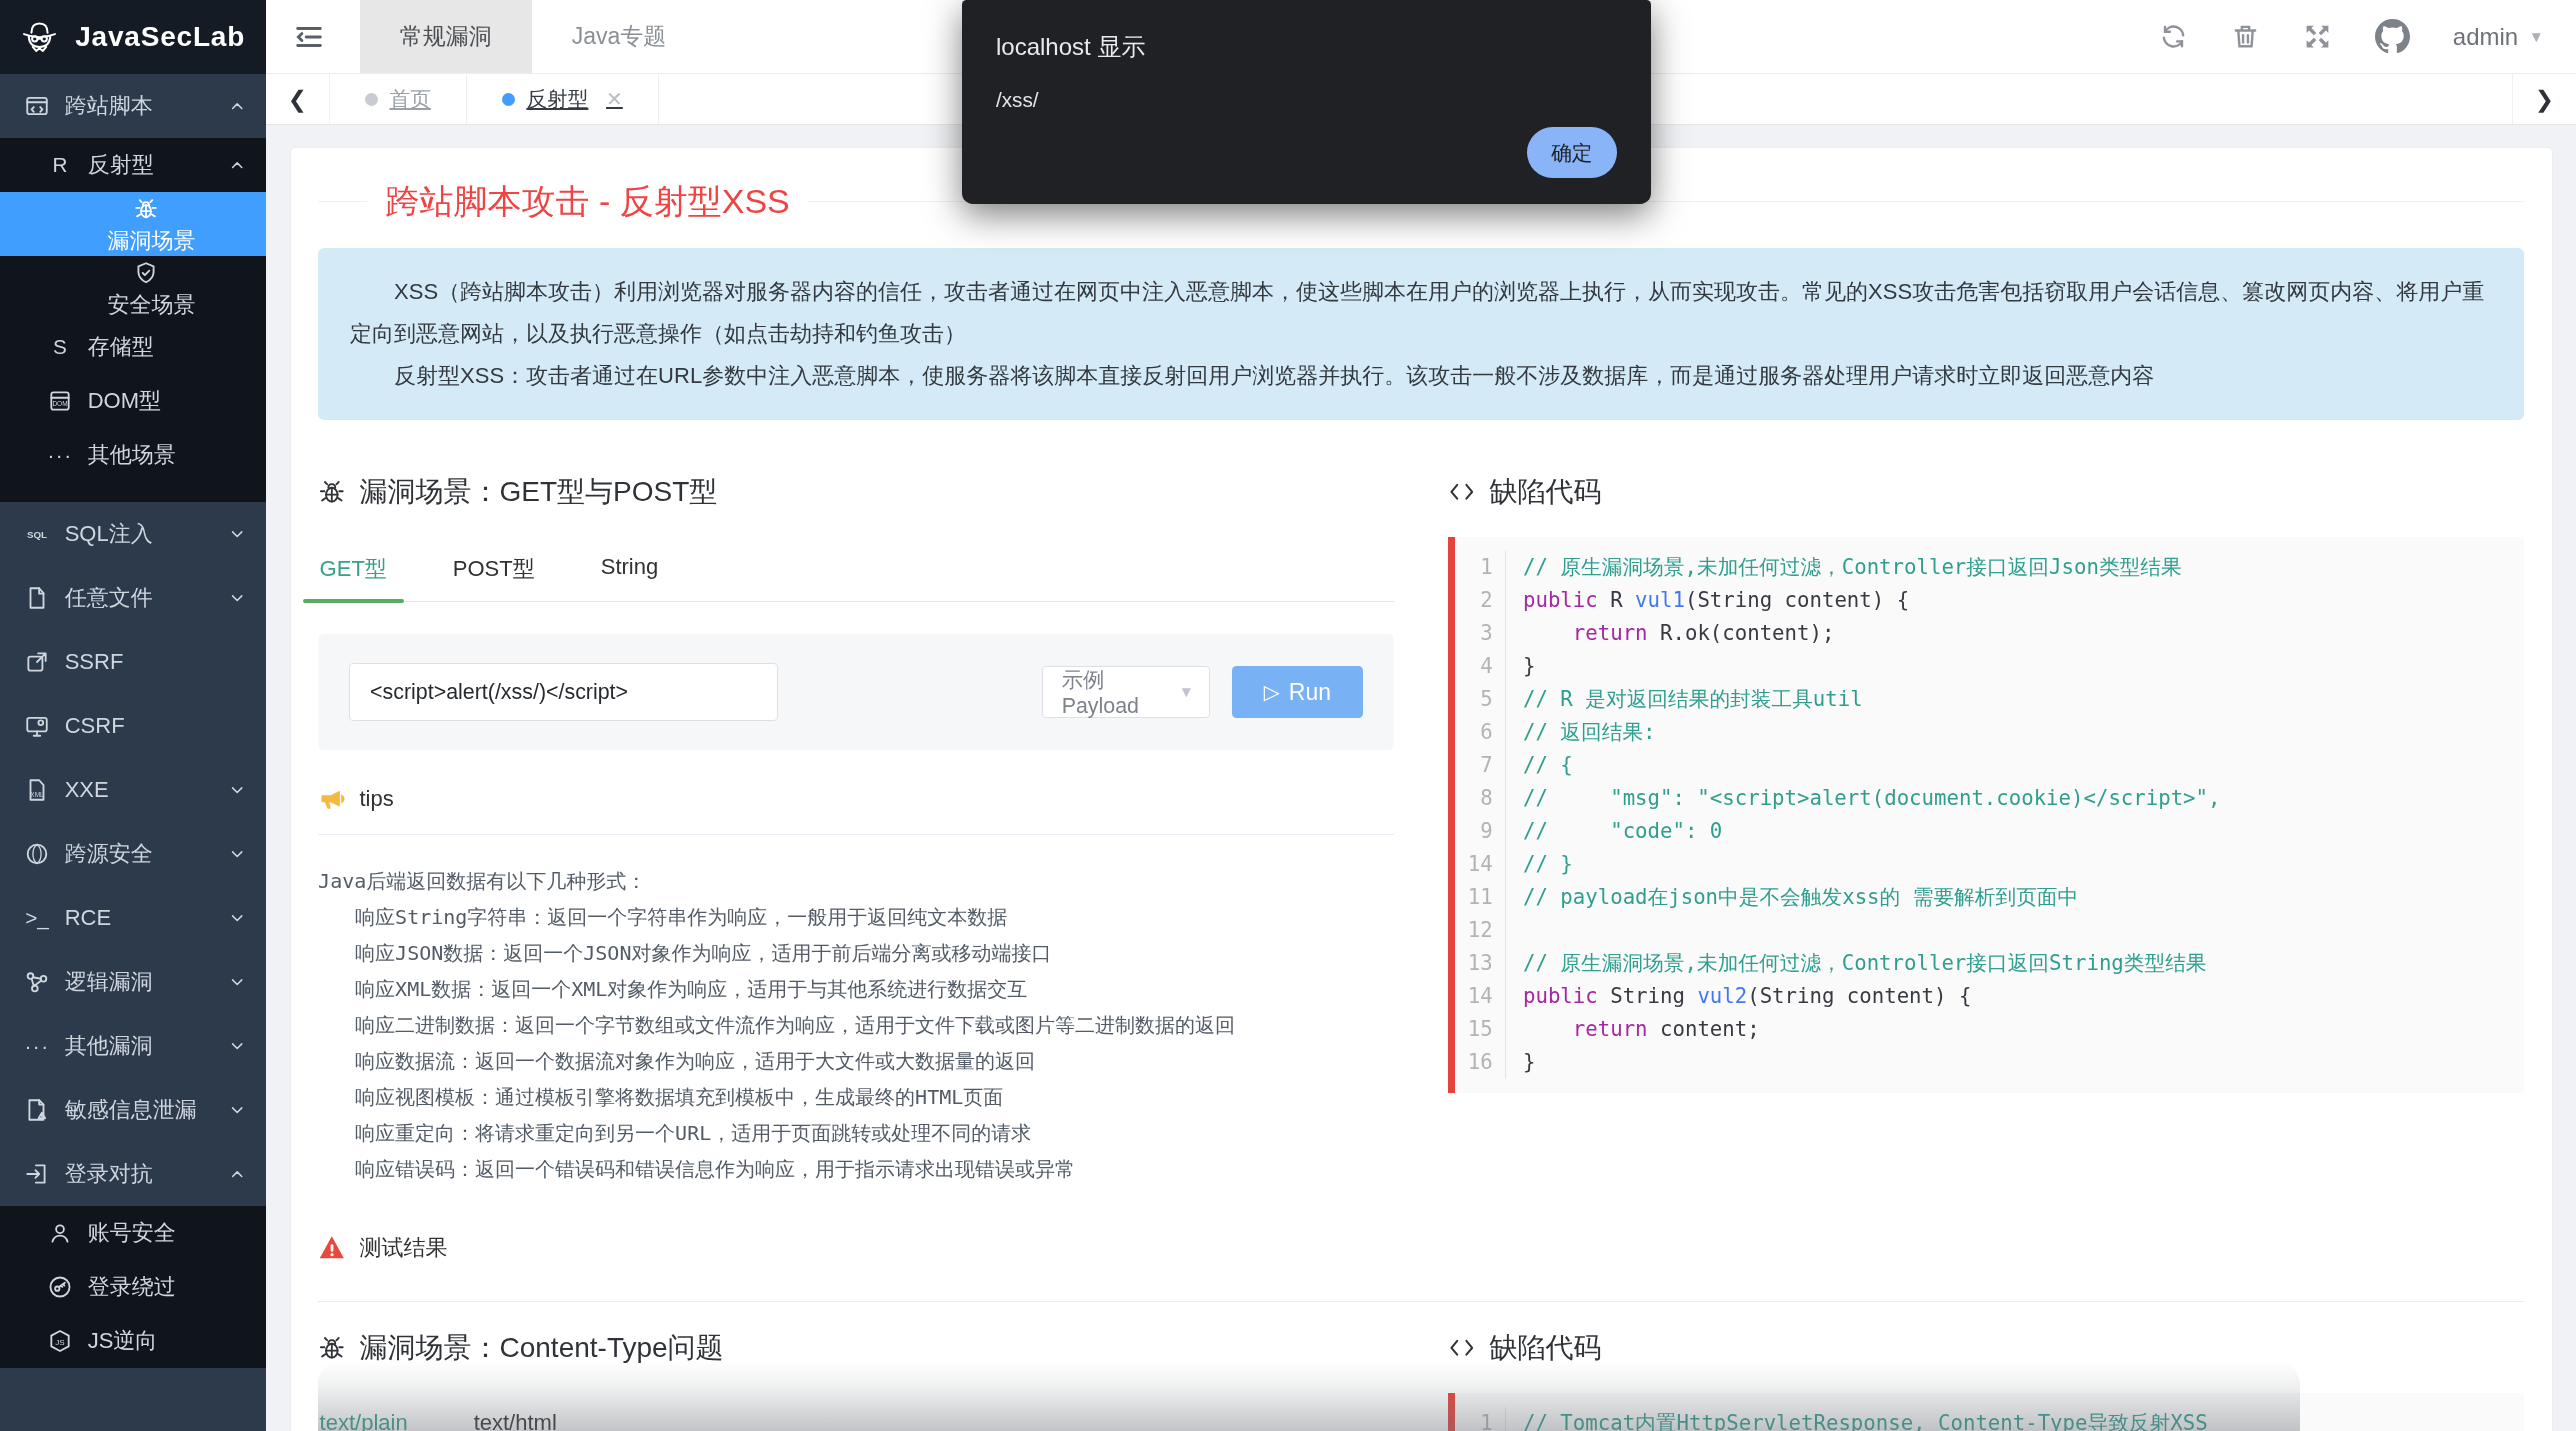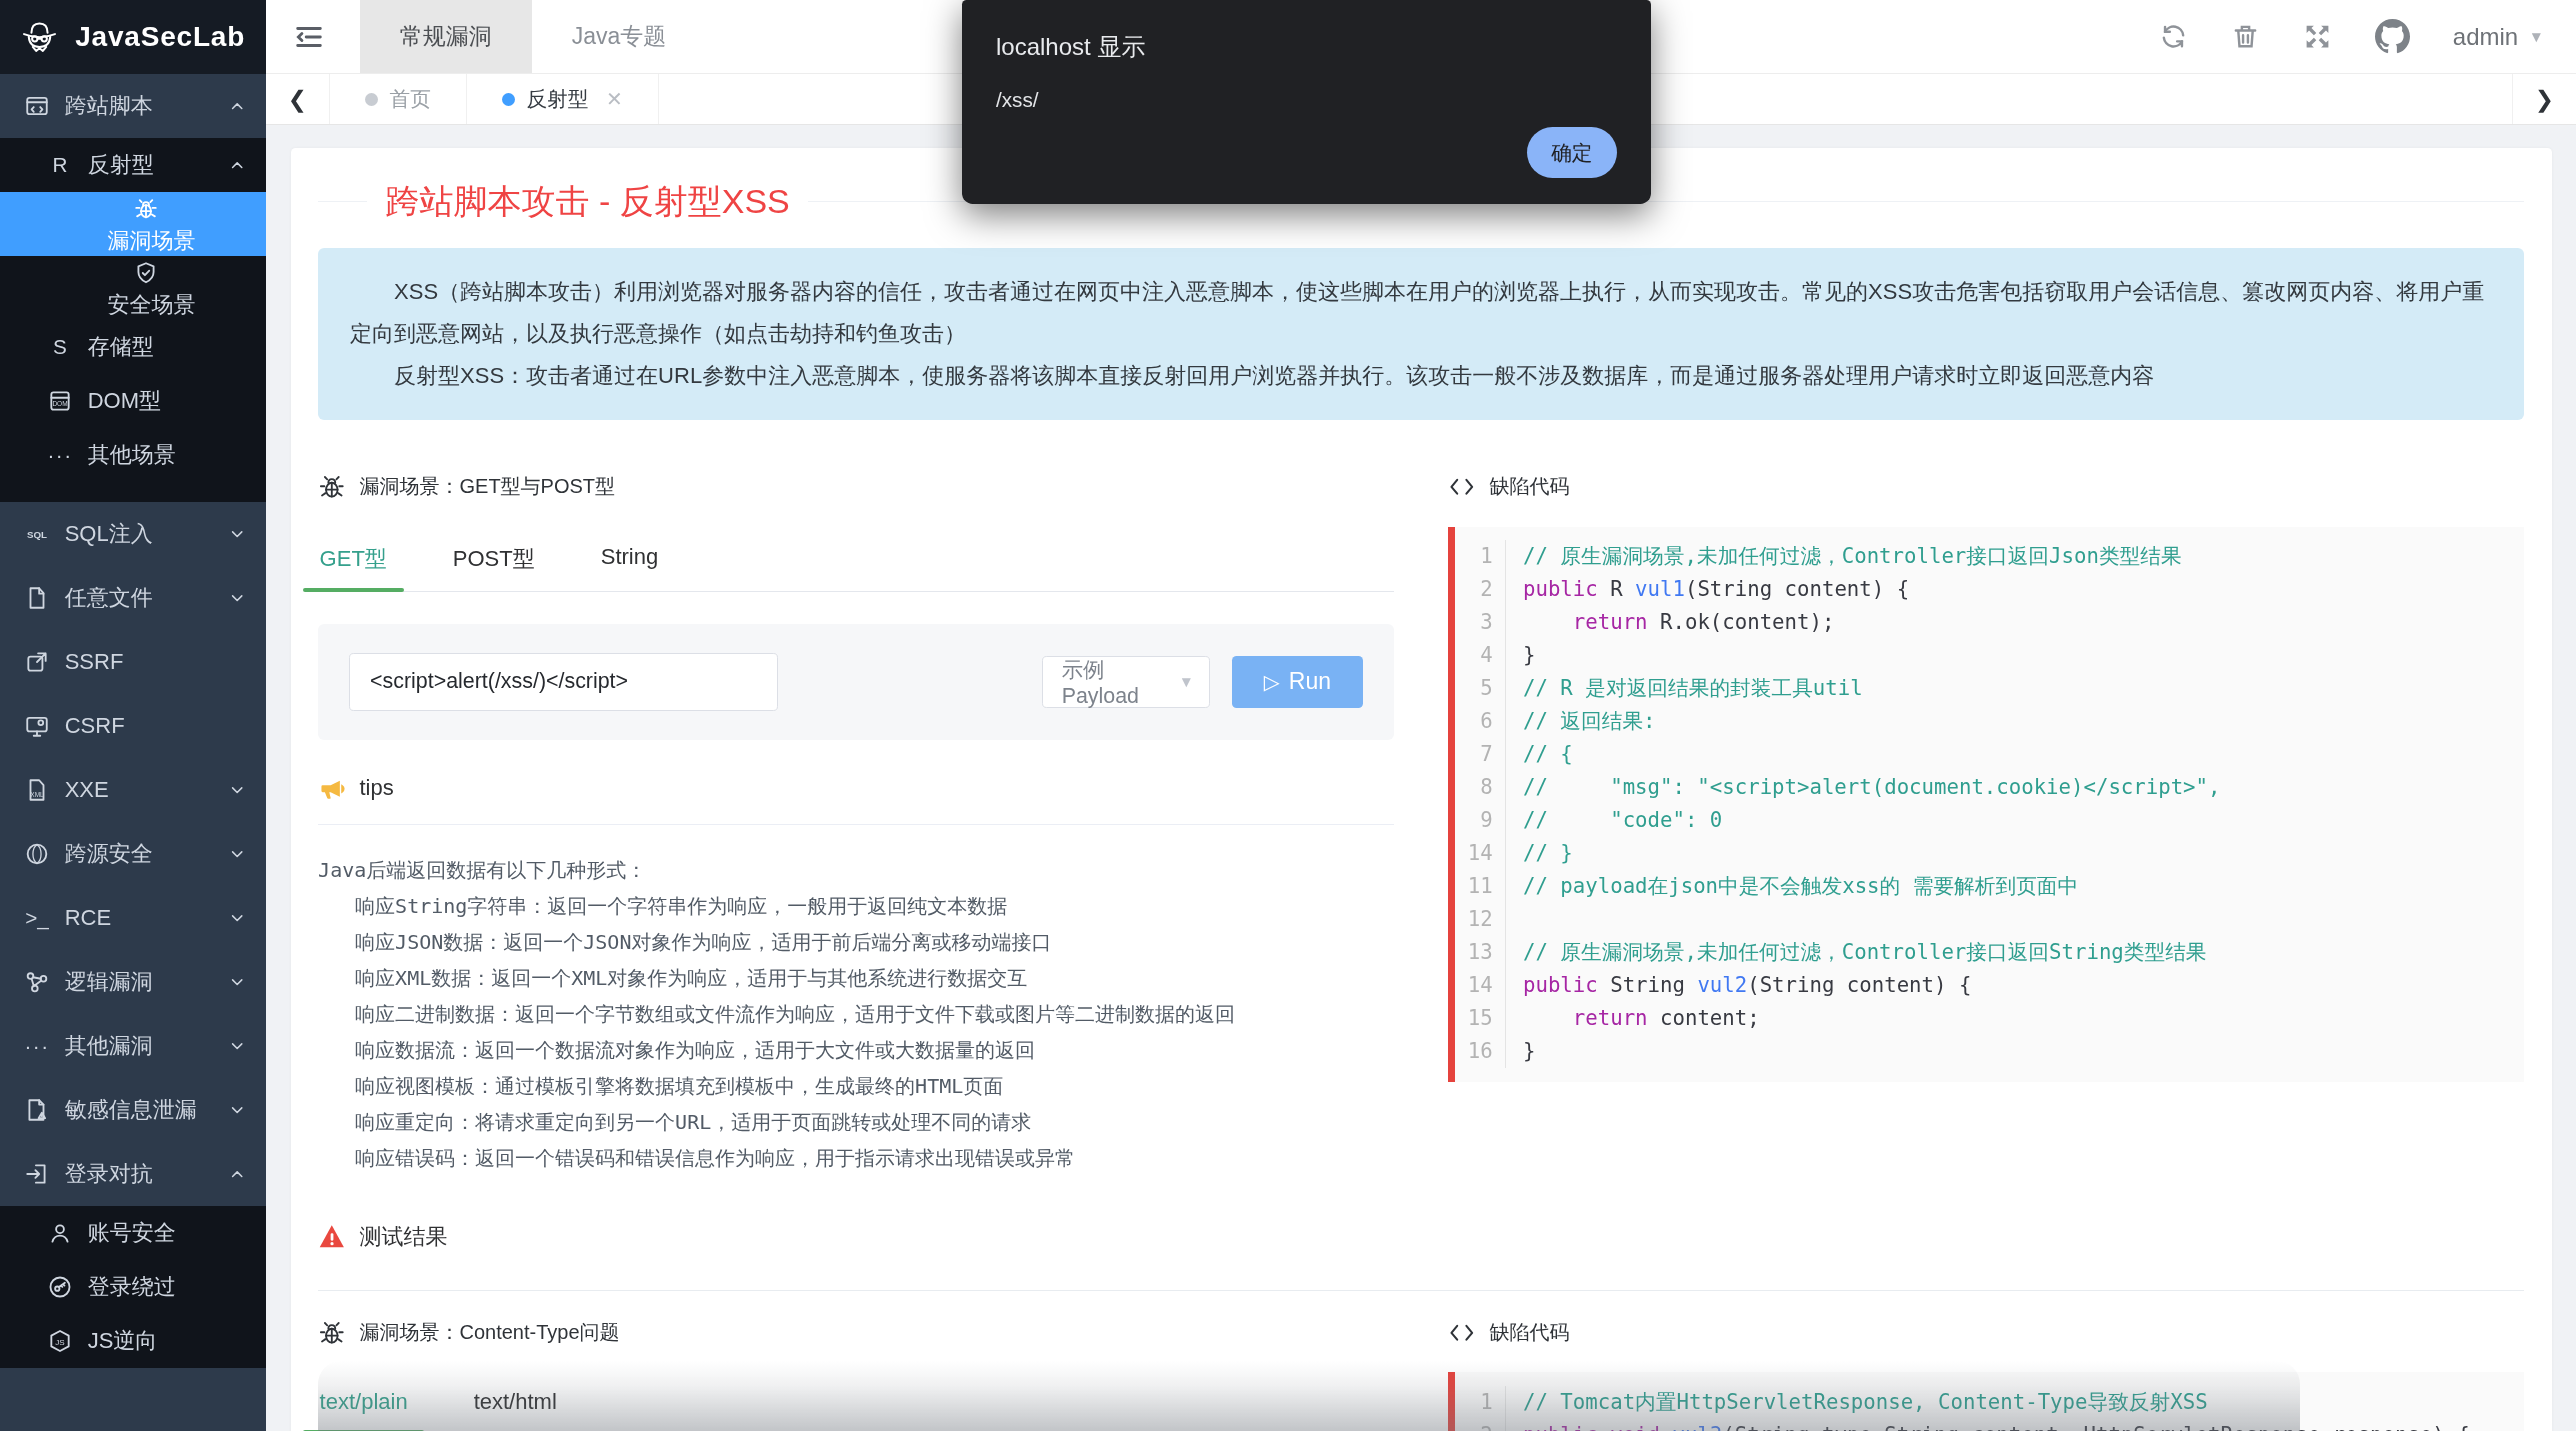--- a/index.html
+++ b/index.html
@@ -40,39 +40,39 @@
   .tb-ic.gh svg { width:35px; height:35px; color:#7d8288; }
   .user-box { display:flex; align-items:center; gap:10.7px; color:#6e7277; font-size:24px; cursor:pointer; }
   .user-caret { color:#aeb2b8; font-size:15.3px; }
 
   
   .tagbar { height:51px; background:#fff; display:flex; align-items:stretch; border-bottom:0.8px solid #e6e6e6; }
   .tag-nav { width:64px; display:flex; align-items:center; justify-content:center; color:#2f3338; font-size:23px; cursor:pointer; }
   .tag-nav.left { border-right:0.8px solid #f0f0f0; }
   .tag-nav.right { margin-left:auto; border-left:0.8px solid #f0f0f0; }
   .tags { display:flex; align-items:stretch; }
-  .tag { display:flex; align-items:center; gap:11.5px; padding:4px 35px; border-right:0.8px solid #f0f0f0; font-size:20.7px; color:#9aa0a6; cursor:pointer; }
+  .tag { display:flex; align-items:center; gap:11.5px; padding:4px 35px; border-right:0.8px solid #f0f0f0; font-size:20.7px; color:#9aa0a6; cursor:pointer;text-decoration:underline; }
   .tag.active { color:#353b42; }
   .tag-dot { width:13px; height:13px; border-radius:50%; background:#c8ccd2; }
   .tag.active .tag-dot { background:#409eff; }
   .tag-close { color:#b9bdc3; font-size:20px; margin-left:6.1px; }
 
   
   .content { flex:1; background:#f0f2f5; overflow:hidden; }
   .card { margin:23px 24.5px; background:#fff; border-radius:4.6px; padding:20px 27.6px 61px; min-height:1455px;
           box-shadow:0 0.8px 3.1px rgba(0,0,0,.05); }
   .div-title { display:flex; align-items:center; margin:10.7px 0 23px; }
   .div-title .seg { width:49px; height:1.5px; background:#eef1f5; }
   .div-title .txt { font-size:34px; color:#ef4444; padding:0 18.4px; white-space:nowrap; }
   .div-title .rest { flex:1; height:1.5px; background:#eef1f5; }
   .info { background:#d4ebf7; border-radius:6.1px; padding:23px 32px; font-size:22px; line-height:42px; color:#33393f; margin-bottom:35px; }
   .info p { text-indent:2em; }
 
   .cols { display:grid; grid-template-columns:1fr 1fr; column-gap:54px; align-items:start; }
-  .sec-head { display:flex; align-items:center; gap:13.8px; font-size:20px; color:#2f3338; margin:18.4px 0 26px; }
+  .sec-head { display:flex; align-items:center; gap:13.8px; font-size:28px; color:#2f3338; margin:18.4px 0 26px; }
   .sec-head svg { width:27.6px; height:27.6px; color:#2f3338; }
 
   .tabs { display:flex; border-bottom:1.5px solid #e4e7ed; margin-bottom:32px; }
   .tab { padding:17px 1.5px; margin-right:63px; font-size:22px; color:#303133; position:relative; cursor:pointer; }
   .tab.active { color:#35a08c; }
   .tab.active::after { content:''; position:absolute; left:-15.3px; right:-15.3px; bottom:-1.5px; height:3.8px; background:#55ad63; border-radius:2.3px; }
 
   .panel { background:#f6f7f9; border-radius:6.1px; padding:29px 31px; display:flex; align-items:center; margin-bottom:35px; }
   .payload-input { width:429px; height:58px; background:#fff; border:0.8px solid #dcdfe6; border-radius:4.6px; padding:0 20px;
                    font-size:21.4px; color:#26292e; font-family:"Liberation Sans",sans-serif; outline:none; }

